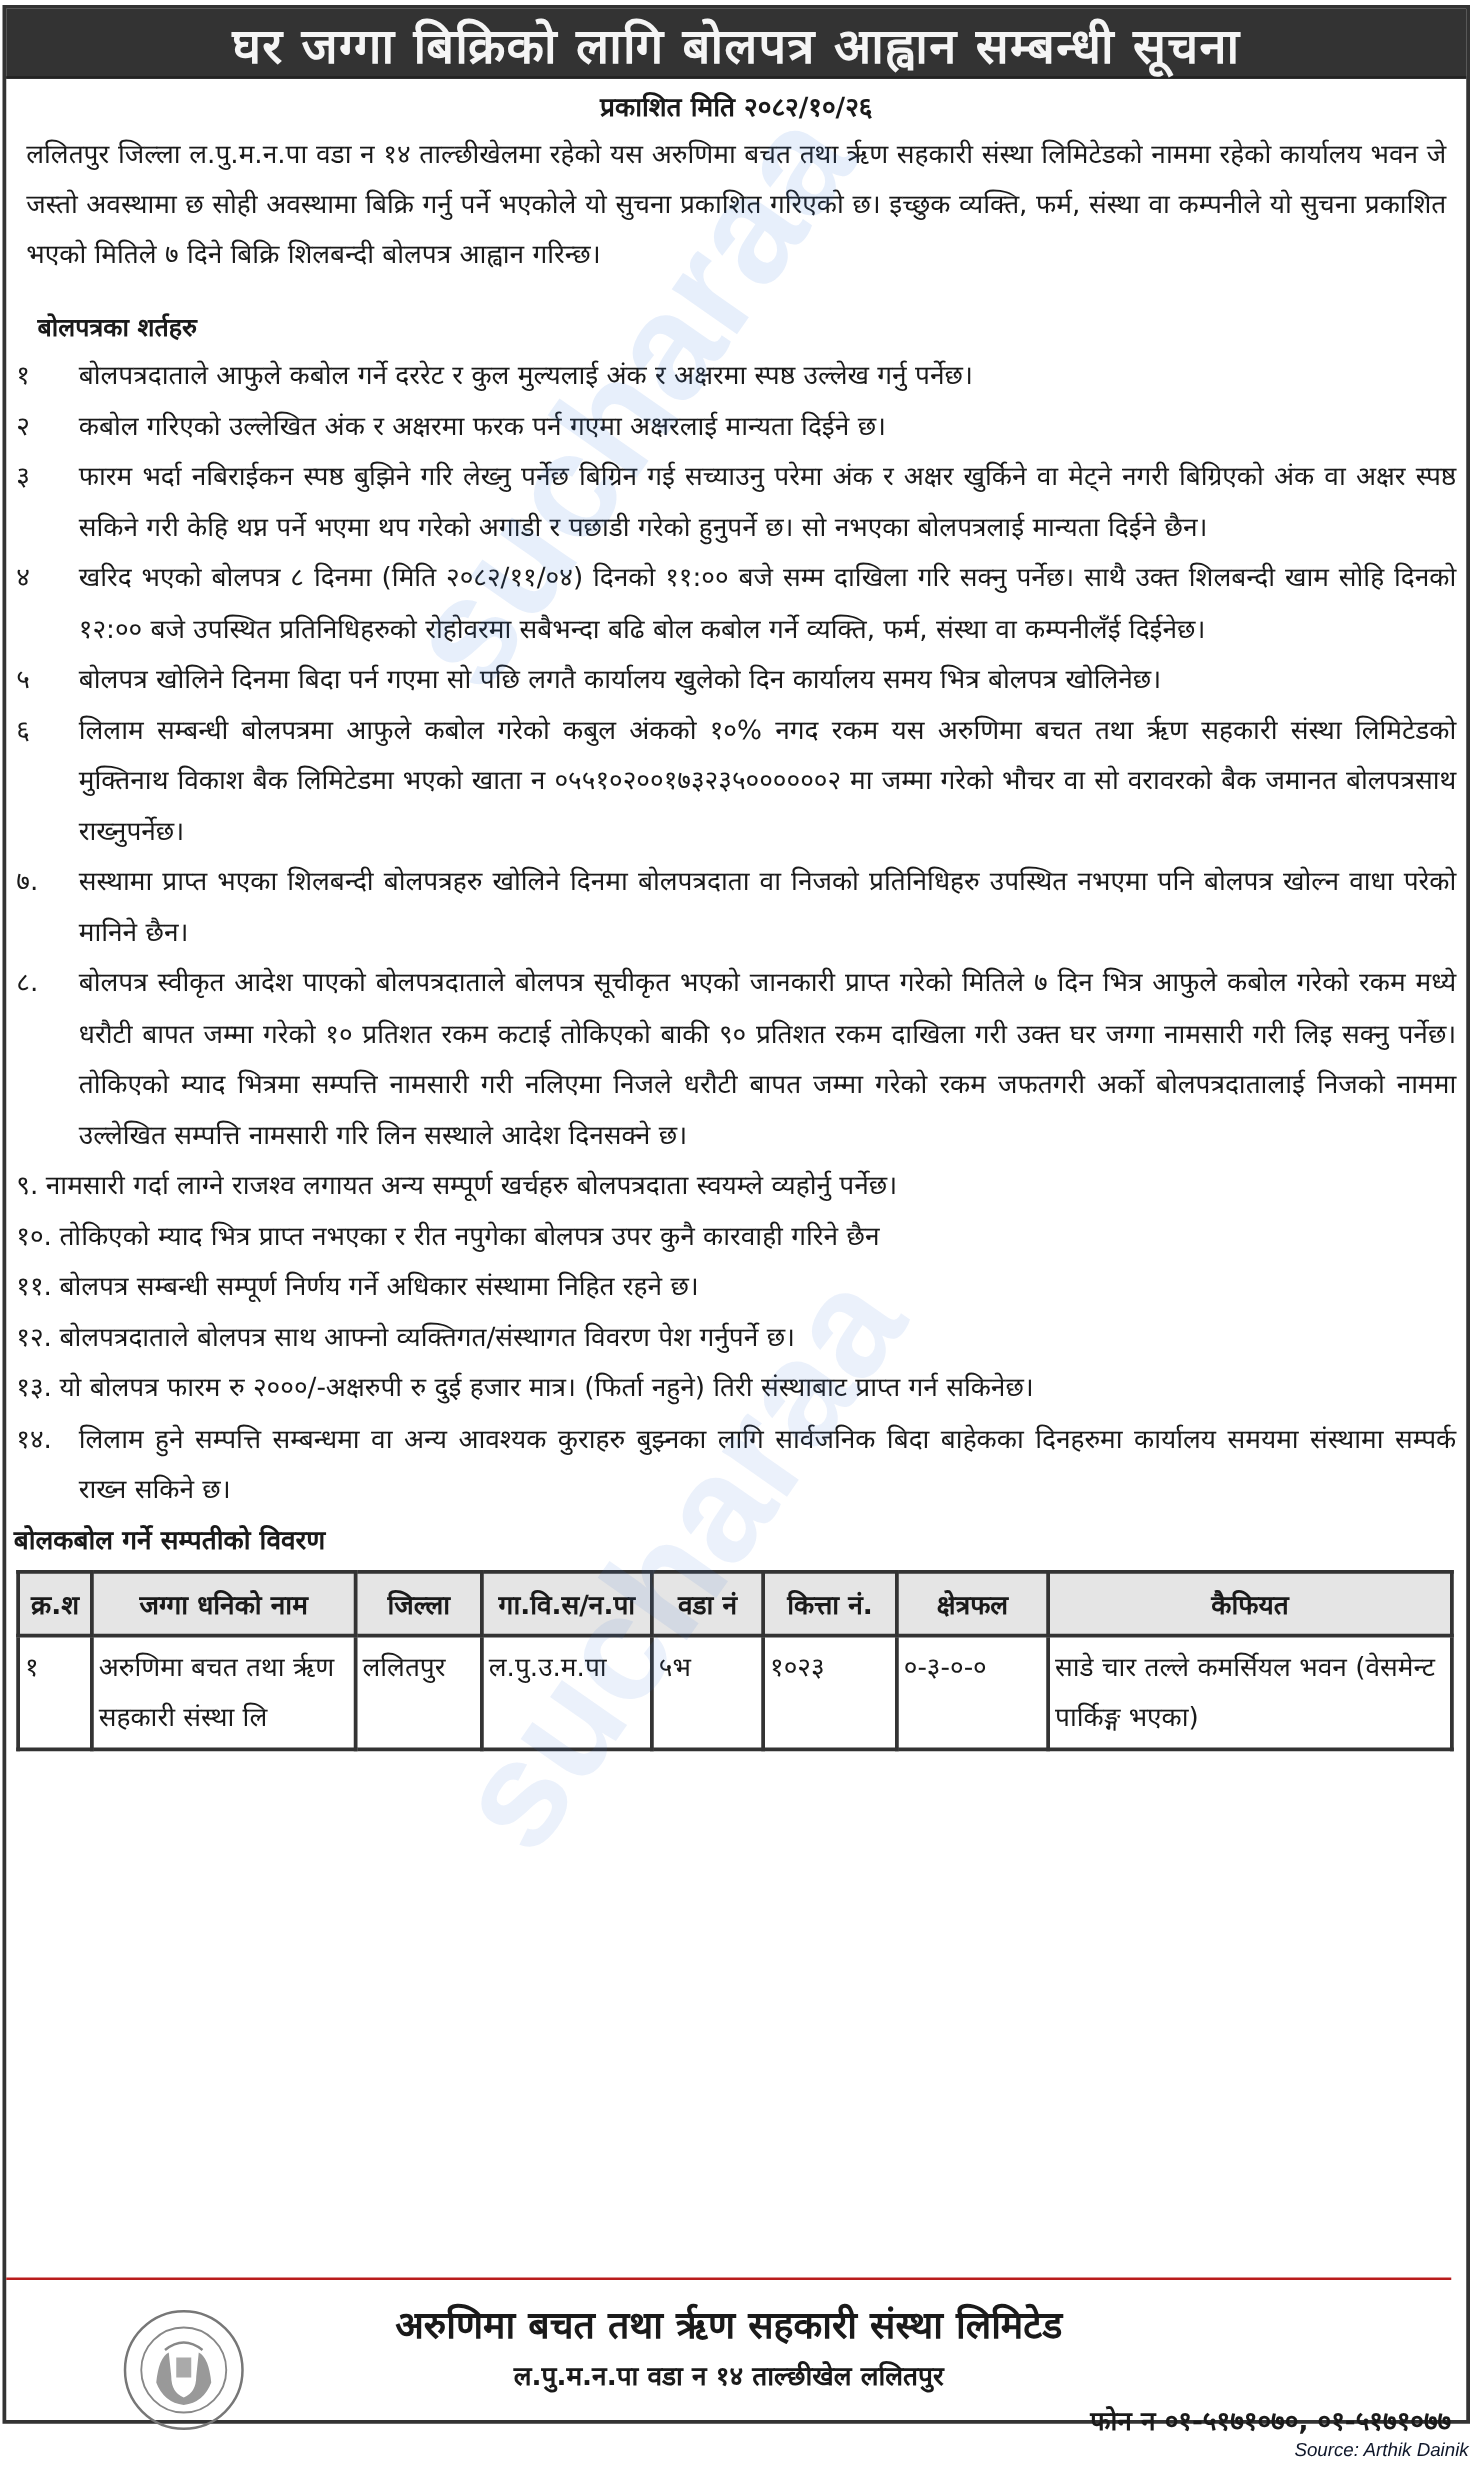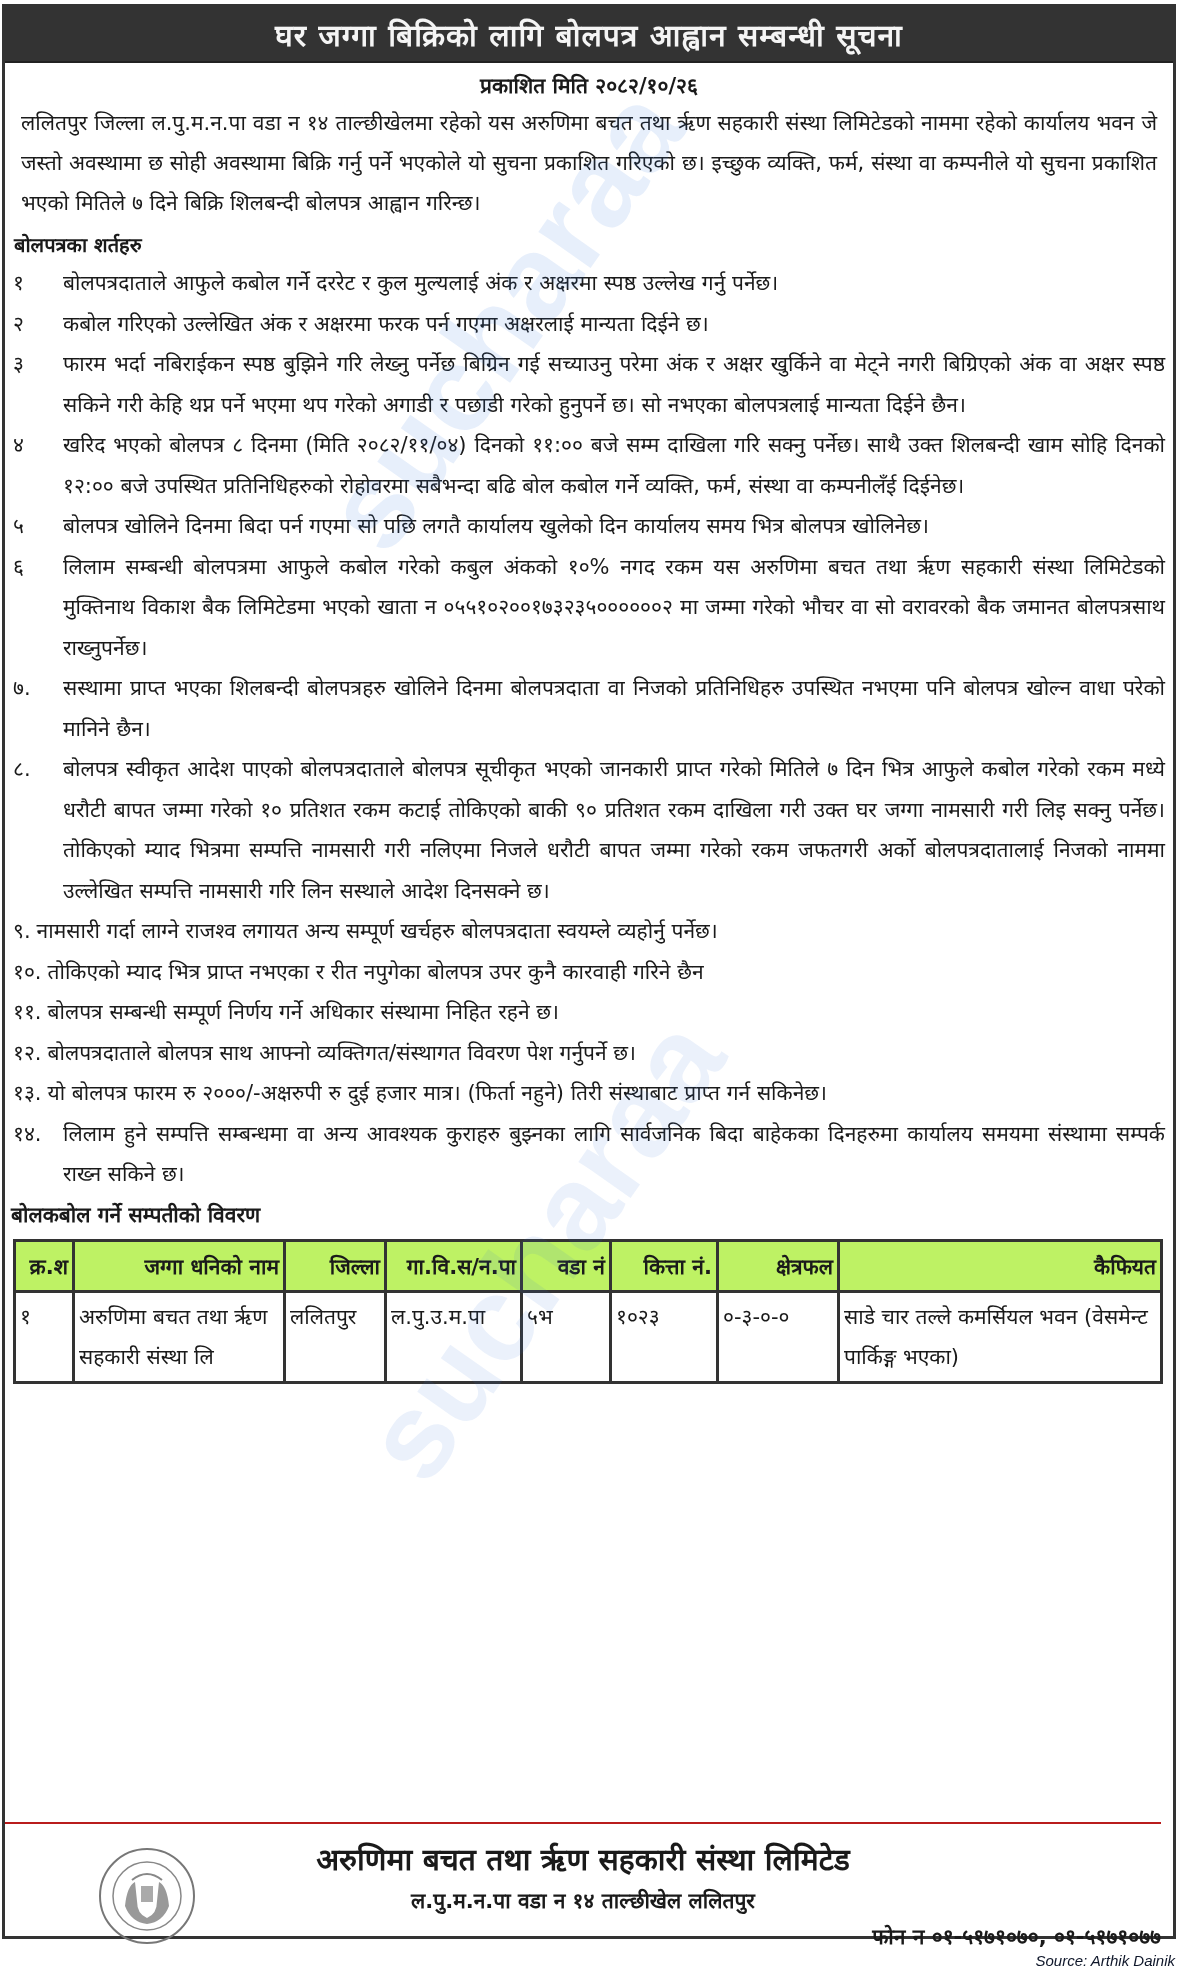--- a/index.html
+++ b/index.html
@@ -1,35 +1,35 @@
 <!DOCTYPE html>
 <html><head>
 <meta charset="utf-8">
 <style>
   html, body { margin:0; padding:0; background:#ffffff; }
   body { width:1181px; height:1984px; position:relative; overflow:hidden;
          font-family:"DejaVu Sans", "Liberation Sans", sans-serif; color:#1a1a1a; }
   .notice { position:absolute; left:2px; top:4px; width:1174px; height:1935px;
             border:3px solid #333; box-sizing:border-box; background:#fff; }
   .title-bar { background:#333333; color:#f5f5f5; height:54px; display:flex;
-               align-items:center; justify-content:center; font-size:30px; font-weight:bold;
+               align-items:center; justify-content:center; font-size:39px; font-weight:bold;
                letter-spacing:1px; border-bottom:2px solid #222; }
   .pub-date { text-align:center; font-size:21px; font-weight:bold; margin-top:8px; height:32px; }
   .para { font-size:21px; line-height:40px; padding:0 16px; text-align:justify; }
   .intro { margin-top:0; }
-  .section-head { font-size:20px; font-weight:bold; padding:0 9px; line-height:36px; margin-top:4px; }
+  .section-head { font-size:20px; font-weight:bold; padding:0 25px; line-height:36px; margin-top:21px; }
   .terms { list-style:none; margin:0; padding:0 8px; }
   .term { display:flex; font-size:21px; line-height:40.5px; }
   .term-num { width:50px; flex-shrink:0; }
   .term-text { flex:1; text-align:justify; }
   .term.wide .term-num { width:auto; padding-right:6px; }
   .prop-head { font-size:21px; font-weight:bold; padding:0 6px; line-height:36px; margin-top:2px; }
   table.prop { margin:6px 0 0 8px; width:1150px; border-collapse:collapse; font-size:21px; }
-  table.prop th { background:#bef264; font-weight:bold; border:3px solid #333; padding:6px 4px;
-                  text-align:right; height:36px; }
+  table.prop th { background:#e5e5e5; font-weight:bold; border:3px solid #333; padding:6px 4px;
+                  text-align:center; height:36px; }
   table.prop td { border:3px solid #333; padding:4px 4px; vertical-align:top; line-height:40px; }
   .footer { position:absolute; left:0; right:12px; top:1815px; height:120px; border-top:2px solid #b91c1c; }
   .logo { position:absolute; left:92px; top:22px; width:100px; height:100px; }
   .org-name { position:absolute; left:0; right:0; top:14px; text-align:center; font-size:30px; font-weight:bold; }
   .org-addr { position:absolute; left:0; right:0; top:62px; text-align:center; font-size:21px; font-weight:bold; }
   .org-phone { position:absolute; left:0; right:0; top:98px; text-align:right; font-size:21px; font-weight:bold; }
   .source { position:absolute; right:6px; top:1952px; font-size:15px; font-style:italic; color:#0f172a;
             font-family:"Liberation Sans", sans-serif; }
   .watermark { position:absolute; left:240px; top:250px; font-size:120px; font-weight:bold;
                color:rgba(60,120,220,0.12); transform:rotate(-55deg); pointer-events:none;

